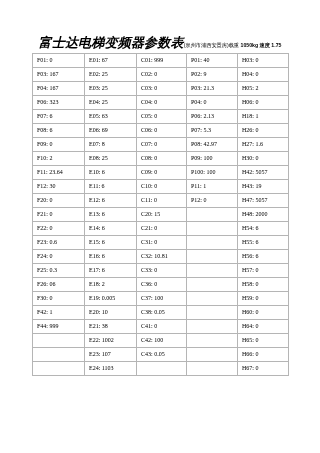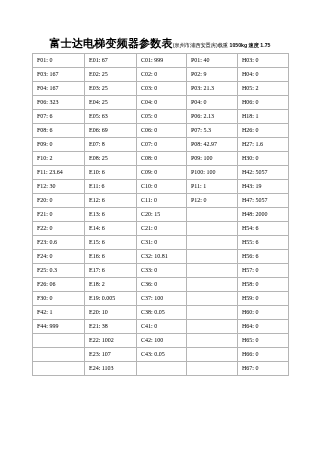--- a/index.html
+++ b/index.html
@@ -25,24 +25,25 @@
   .title-line {
     position: absolute;
     left: 0;
     top: 34px;
     width: 320px;
     text-align: center;
     white-space: nowrap;
     line-height: 1;
   }
   .title-main {
-    font-size: 11px;
+    font-size: 13px;
     font-weight: bold;
     letter-spacing: 0.2px;
     font-family: "Liberation Serif", "DejaVu Serif", serif;
+    font-style: italic;
   }
   .title-sub {
     font-size: 5.2px;
     font-weight: normal;
     letter-spacing: 0px;
     font-family: "Liberation Sans", "DejaVu Sans", sans-serif;
     vertical-align: baseline;
   }
   .title-sub-b {
     font-size: 5.2px;

